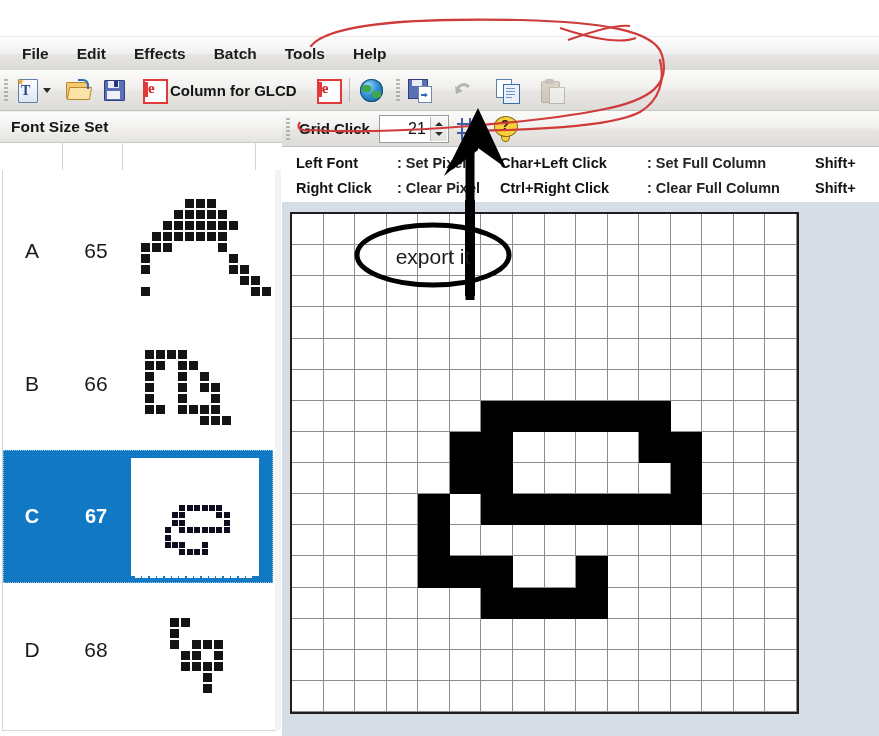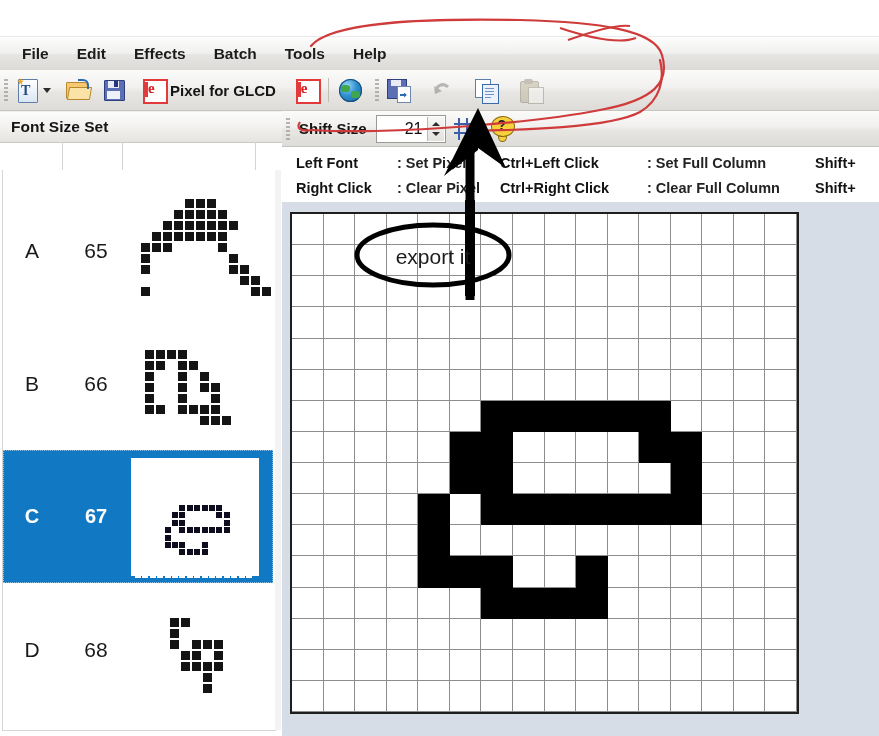--- a/index.html
+++ b/index.html
@@ -244,21 +244,21 @@
           <span class="nb"></span>
       </span>
     </div>
 
     <div class="tb-btn" style="margin-left:12px;">
       <span class="ic ic-e">
         <span class="box"></span>
           <span class="bar"></span>
           <span class="letter">e</span>
       </span>
-      <span class="tb-label">Pixel for GLCD</span>
+      <span class="tb-label">Column for GLCD</span>
     </div>
 
     <div class="tb-btn" style="margin-left:14px;">
       <span class="ic ic-e">
         <span class="box"></span>
           <span class="bar"></span>
           <span class="letter">e</span>
       </span>
     </div>
 
@@ -683,21 +683,21 @@
       </div>
     </div>
 
     <div class="left-scroll"></div>
   </div>
 
   <div class="rightarea">
 
     <div class="subtoolbar">
       <div class="grip"></div>
-      <span class="gs-label">Shift Size</span>
+      <span class="gs-label">Grid Click</span>
       <div class="spin">
         <span class="v">21</span>
         <span class="btns">
           <span class="up"></span>
           <span class="dn"></span>
         </span>
       </div>
       <span class="ic ic-gridtool">
         <i style="left:4px;top:0;width:2px;height:22px;"></i>
         <i style="left:12px;top:0;width:2px;height:22px;"></i>
@@ -707,21 +707,21 @@
       <span class="ic ic-help">
         <span class="tail"></span>
           <span class="bub"></span>
           <span class="q">?</span>
       </span>
     </div>
 
     <div class="legend">
       <span class="lg k" style="left:14px;top:8px;">Left Font</span>
       <span class="lg v" style="left:115px;top:8px;">: Set Pixel</span>
-      <span class="lg k" style="left:218px;top:8px;">Ctrl+Left Click</span>
+      <span class="lg k" style="left:218px;top:8px;">Char+Left Click</span>
       <span class="lg v" style="left:365px;top:8px;">: Set Full Column</span>
       <span class="lg k" style="left:533px;top:8px;">Shift+</span>
 
       <span class="lg k" style="left:14px;top:33px;">Right Click</span>
       <span class="lg v" style="left:115px;top:33px;">: Clear Pixel</span>
       <span class="lg k" style="left:218px;top:33px;">Ctrl+Right Click</span>
       <span class="lg v" style="left:365px;top:33px;">: Clear Full Column</span>
       <span class="lg k" style="left:533px;top:33px;">Shift+</span>
     </div>
 

